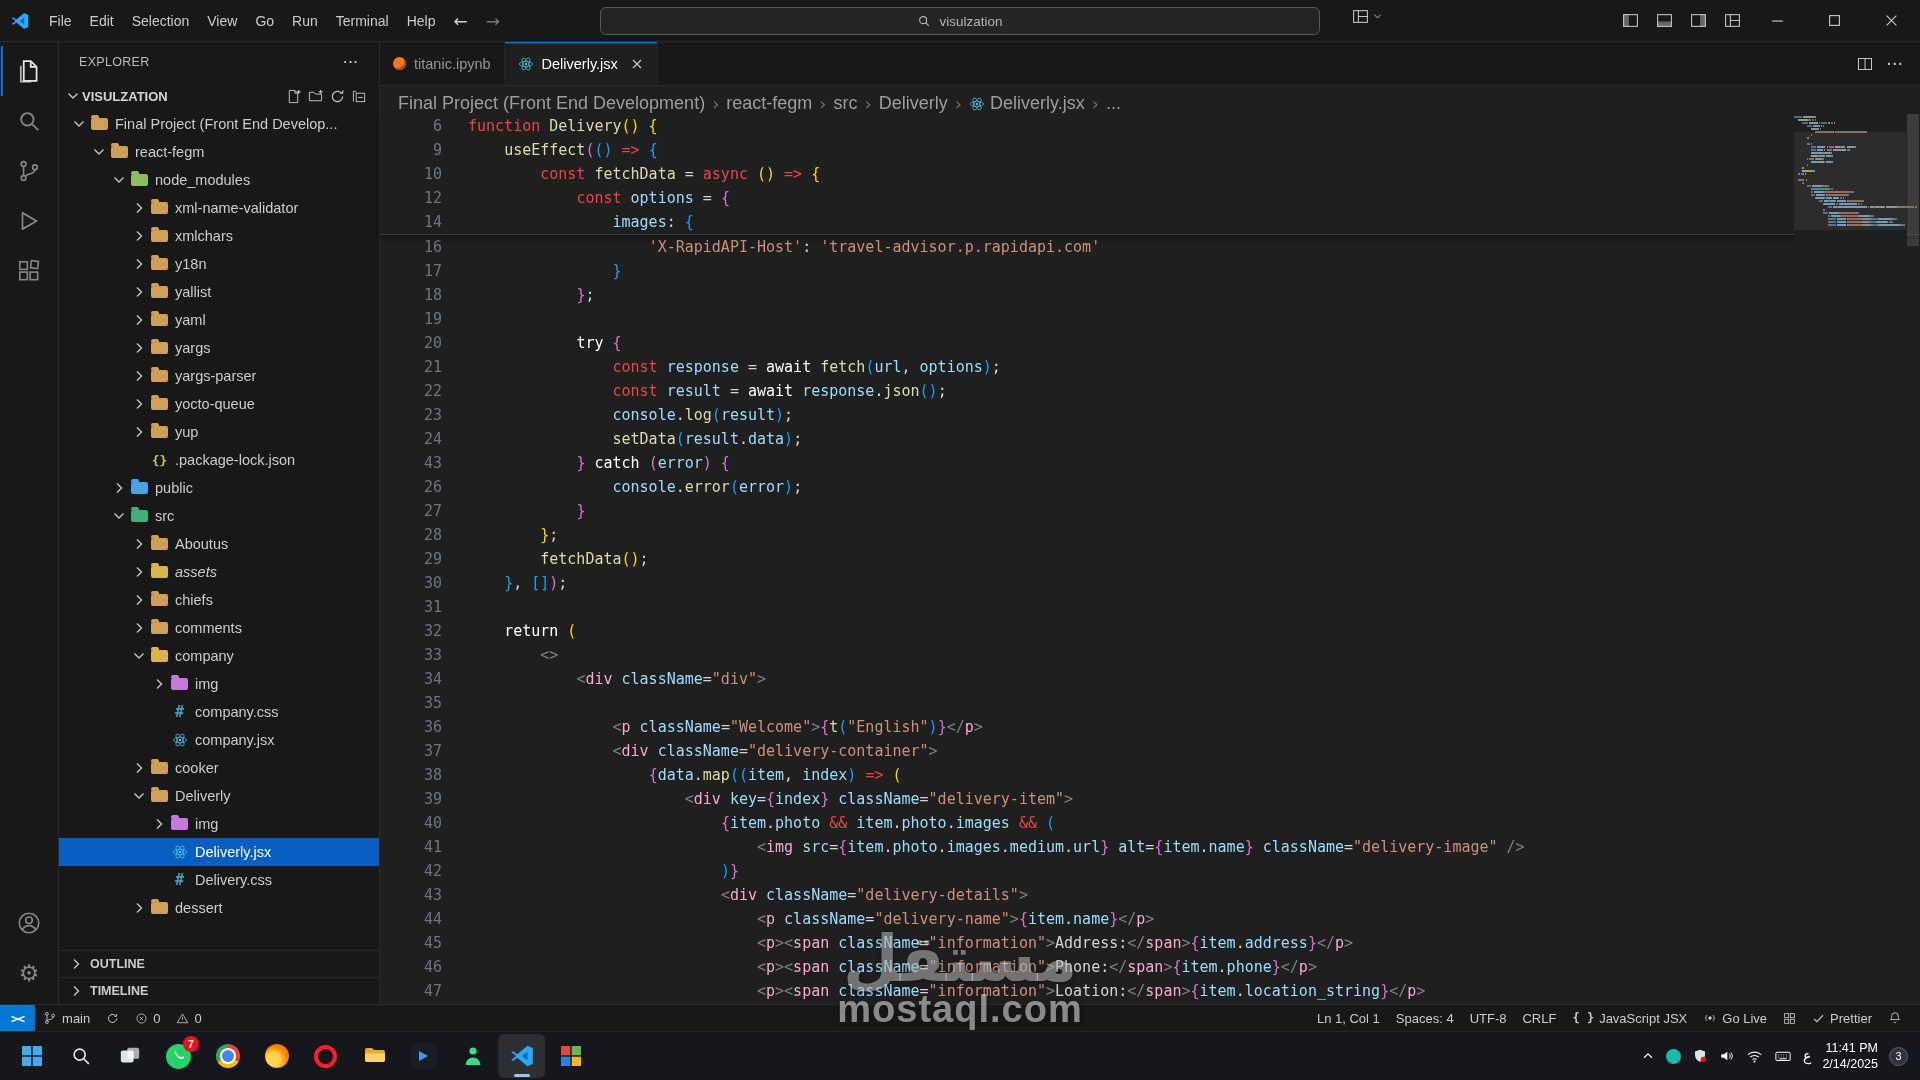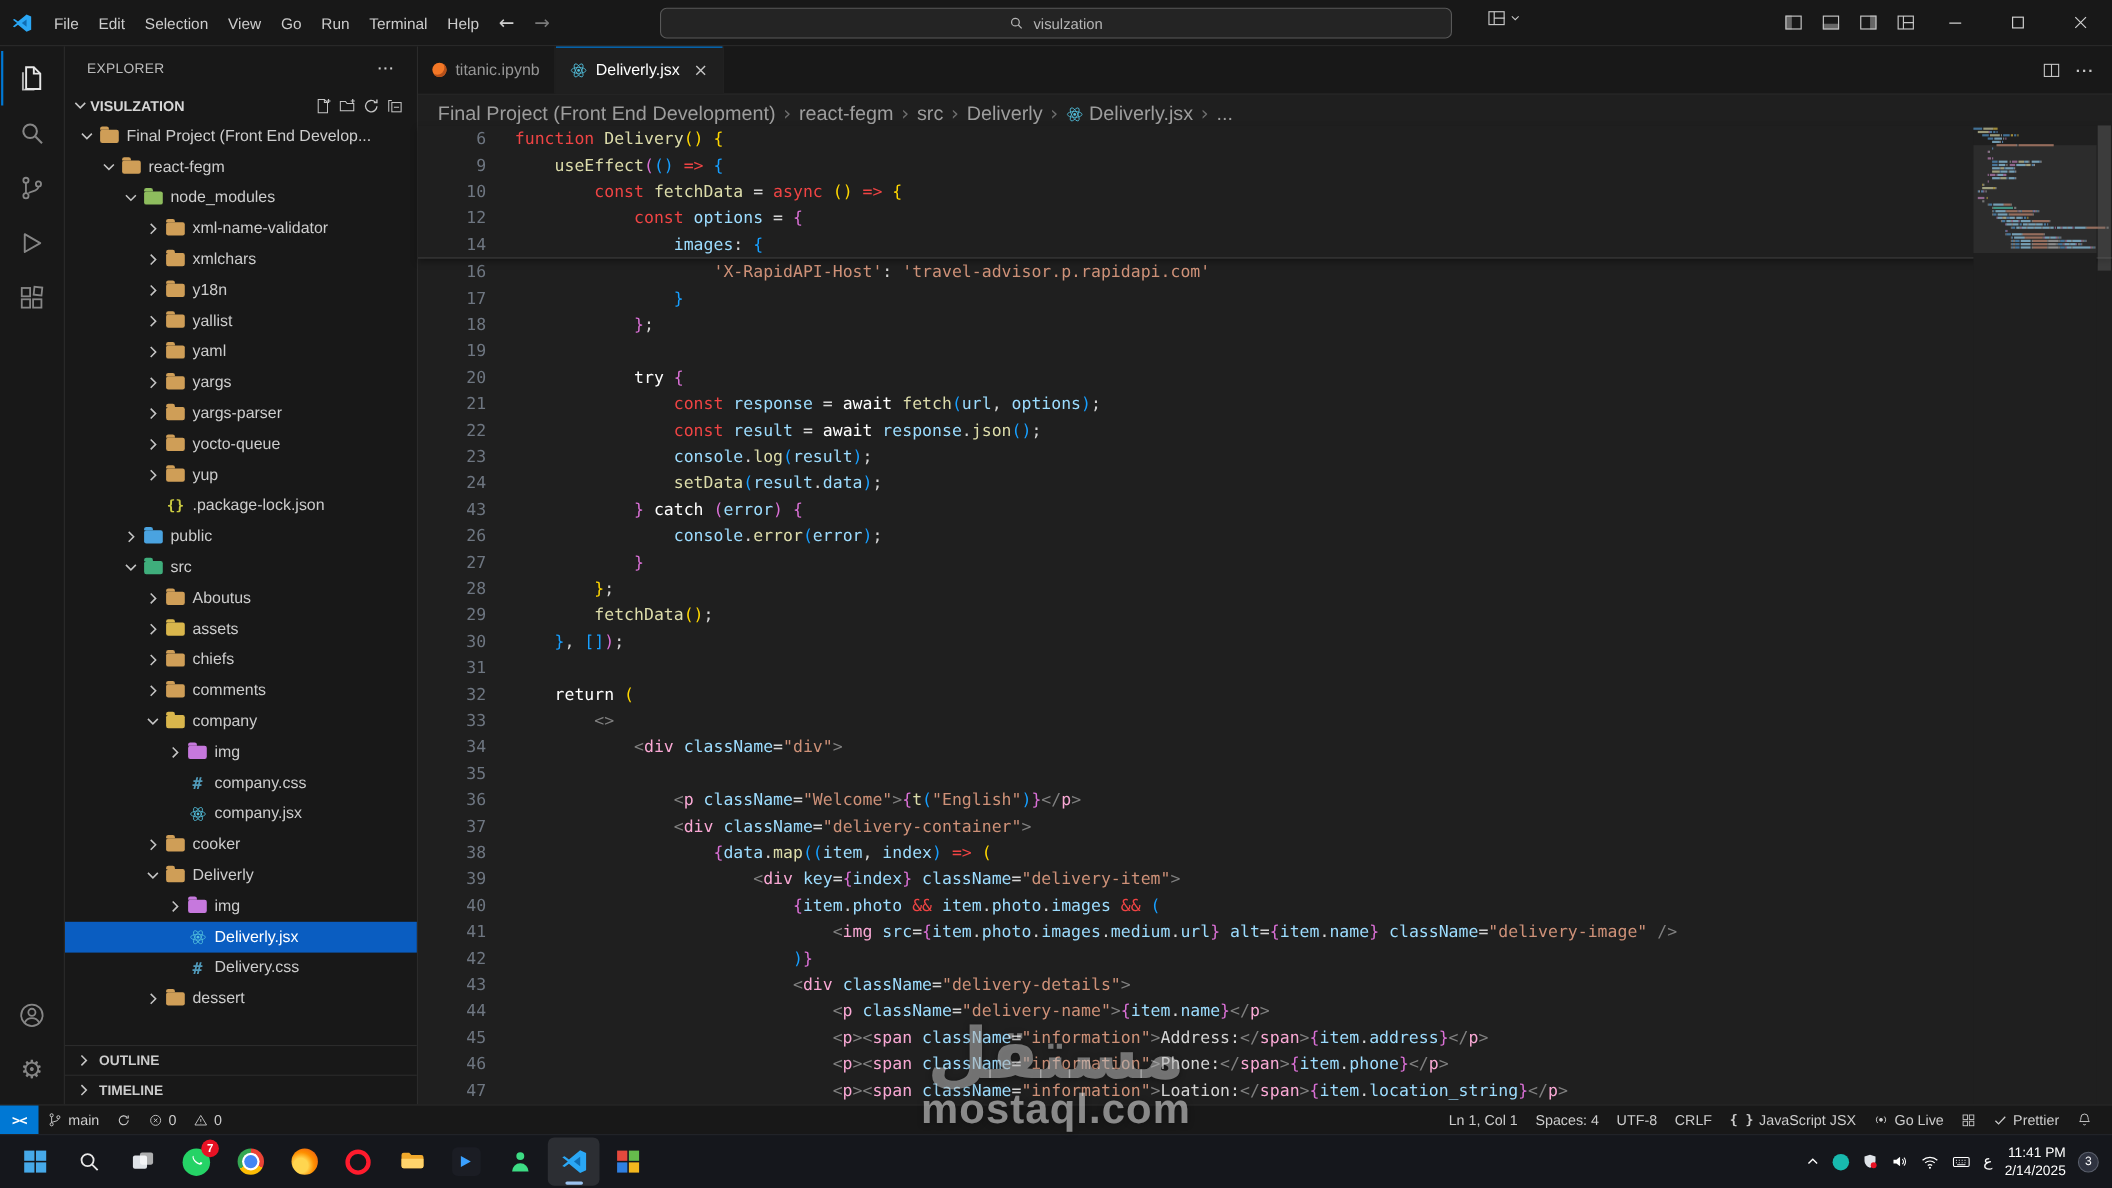--- a/index.html
+++ b/index.html
@@ -436,21 +436,21 @@
         <span class="chev">
           <svg xmlns="http://www.w3.org/2000/svg" width="16" height="16" viewBox="0 0 16 16">
             <path d="M6 3.5L10.5 8 6 12.5" fill="none" stroke="currentColor" stroke-width="1.4"></path>
           </svg>
         </span>
         <span class="t-icon">
           <span class="folder-ic" style="--c: #cf9e57;"></span>
         </span>
         <span class="t-label">Aboutus</span>
       </div>
-      <div class="tree-row" style="padding-left: 70px;">
+      <div class="tree-row" style="padding-left: 70px; font-style: italic;">
         <span class="chev">
           <svg xmlns="http://www.w3.org/2000/svg" width="16" height="16" viewBox="0 0 16 16">
             <path d="M6 3.5L10.5 8 6 12.5" fill="none" stroke="currentColor" stroke-width="1.4"></path>
           </svg>
         </span>
         <span class="t-icon">
           <span class="folder-ic" style="--c: #d9b64c;"></span>
         </span>
         <span class="t-label">assets</span>
       </div>

